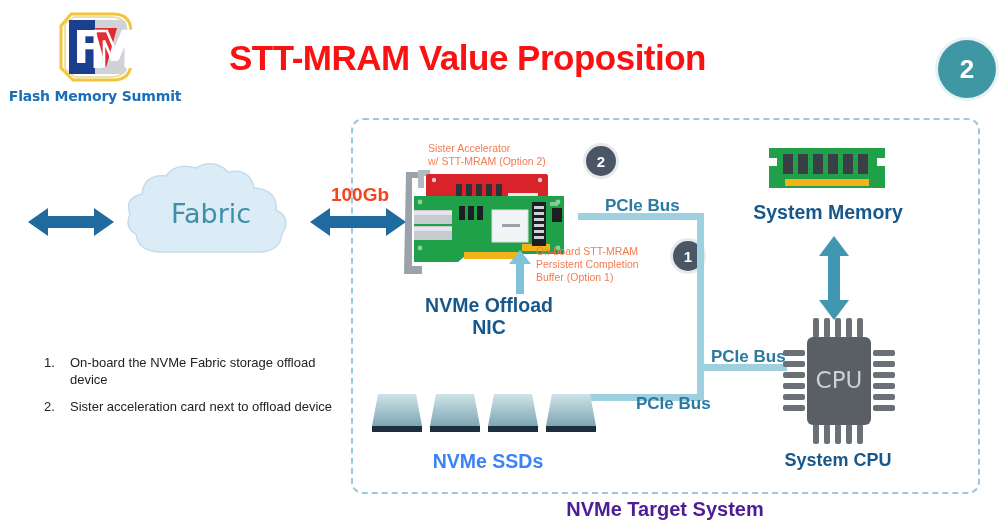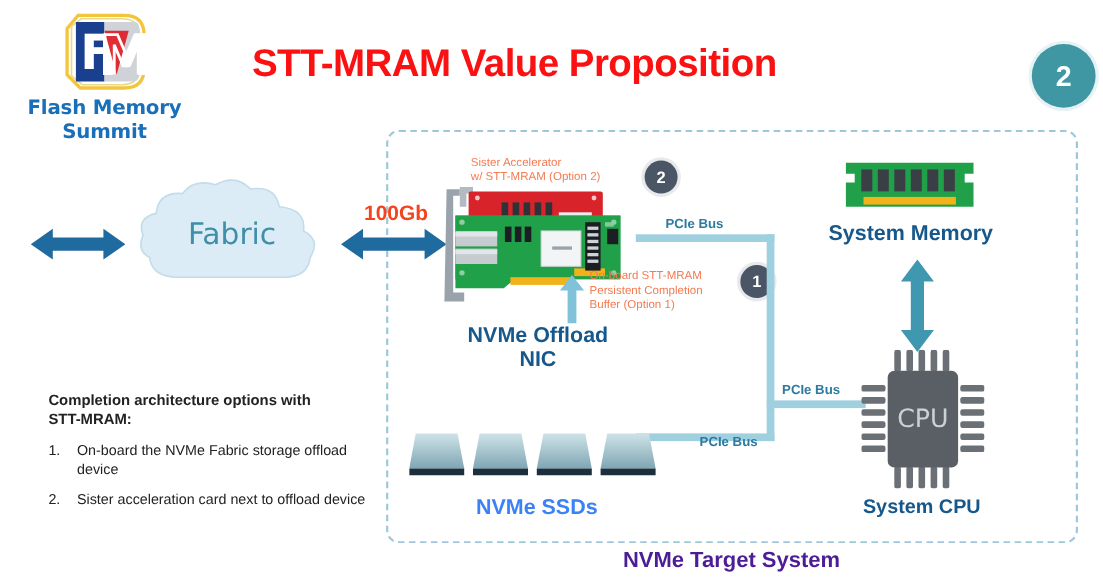--- a/index.html
+++ b/index.html
@@ -5,21 +5,21 @@
 <style>
   html,body{margin:0;padding:0;background:#ffffff;}
   body{width:1003px;height:528px;overflow:hidden;
        font-family:"Liberation Sans","DejaVu Sans",sans-serif;}
   #slide{position:relative;width:1003px;height:528px;background:#fff;}
 
   
   .fms-logo{position:absolute;left:6px;top:4px;width:178px;height:108px;}
   .fms-mark{position:absolute;left:45px;top:2px;width:90px;height:82px;}
   .fms-words{position:absolute;left:0px;top:84px;width:178px;text-align:center;
-             font-size:18px;font-weight:bold;color:#1a6fba;letter-spacing:-0.2px;
+             font-size:14px;font-weight:bold;color:#1a6fba;letter-spacing:-0.2px;
              font-family:"DejaVu Sans",sans-serif;}
 
   .slide-title{position:absolute;left:195px;top:38px;width:545px;text-align:center;
                font-size:35px;font-weight:bold;color:#fb1111;letter-spacing:-0.5px;}
 
   .slide-badge{position:absolute;left:938px;top:40px;width:58px;height:58px;border-radius:50%;
                background:#3f97a4;color:#ffffff;font-size:26px;font-weight:bold;
                display:flex;align-items:center;justify-content:center;
                box-shadow:0 0 0 3px rgba(63,151,164,0.12);}
 
@@ -58,21 +58,21 @@
 
   .up-arrow{position:absolute;left:509px;top:250px;width:22px;height:44px;}
 
   
   .bus{position:absolute;background:#9fd0e0;}
   .bus-h1{left:578px;top:213px;width:126px;height:7px;}
   .bus-v {left:697px;top:213px;width:7px;height:188px;}
   .bus-h2{left:697px;top:364px;width:90px;height:7px;}
   .bus-h3{left:578px;top:394px;width:126px;height:7px;}
 
-  .bus-lbl{position:absolute;font-size:12px;font-weight:bold;color:#2b7aa0;}
+  .bus-lbl{position:absolute;font-size:17px;font-weight:bold;color:#2b7aa0;}
   .bus-lbl-1{left:605px;top:196px;}
   .bus-lbl-2{left:711px;top:347px;}
   .bus-lbl-3{left:636px;top:394px;}
 
   
   .dimm{position:absolute;left:767px;top:146px;width:120px;height:44px;}
   .mem-label{position:absolute;left:740px;top:201px;width:176px;text-align:center;
              font-size:19.5px;font-weight:bold;color:#17588c;}
   .vert-arrow{position:absolute;left:818px;top:236px;width:32px;height:84px;}
 
@@ -284,24 +284,20 @@
       <path d="M58 36 L108 36 L108 42 L58 42 Z" fill="#1b2f3c"></path>
       <path d="M122 4 L160 4 L166 36 L116 36 Z" fill="url(#ssdg)"></path>
       <path d="M116 36 L166 36 L166 42 L116 42 Z" fill="#1b2f3c"></path>
       <path d="M180 4 L218 4 L224 36 L174 36 Z" fill="url(#ssdg)"></path>
       <path d="M174 36 L224 36 L224 42 L174 42 Z" fill="#1b2f3c"></path>
     </g>
   </svg>
   <div class="ssd-label">NVMe SSDs</div>
 
   <div class="notes">
-    <div class="notes-head">
-      <span>Completion architecture options with</span><br>
-      <span>STT-MRAM:</span>
-    </div>
     <div class="note-row">
       <div class="note-num">1.</div>
       <div class="note-txt">On-board the NVMe Fabric storage offload device</div>
     </div>
     <div class="note-row">
       <div class="note-num">2.</div>
       <div class="note-txt">Sister acceleration card next to offload device</div>
     </div>
   </div>
 

